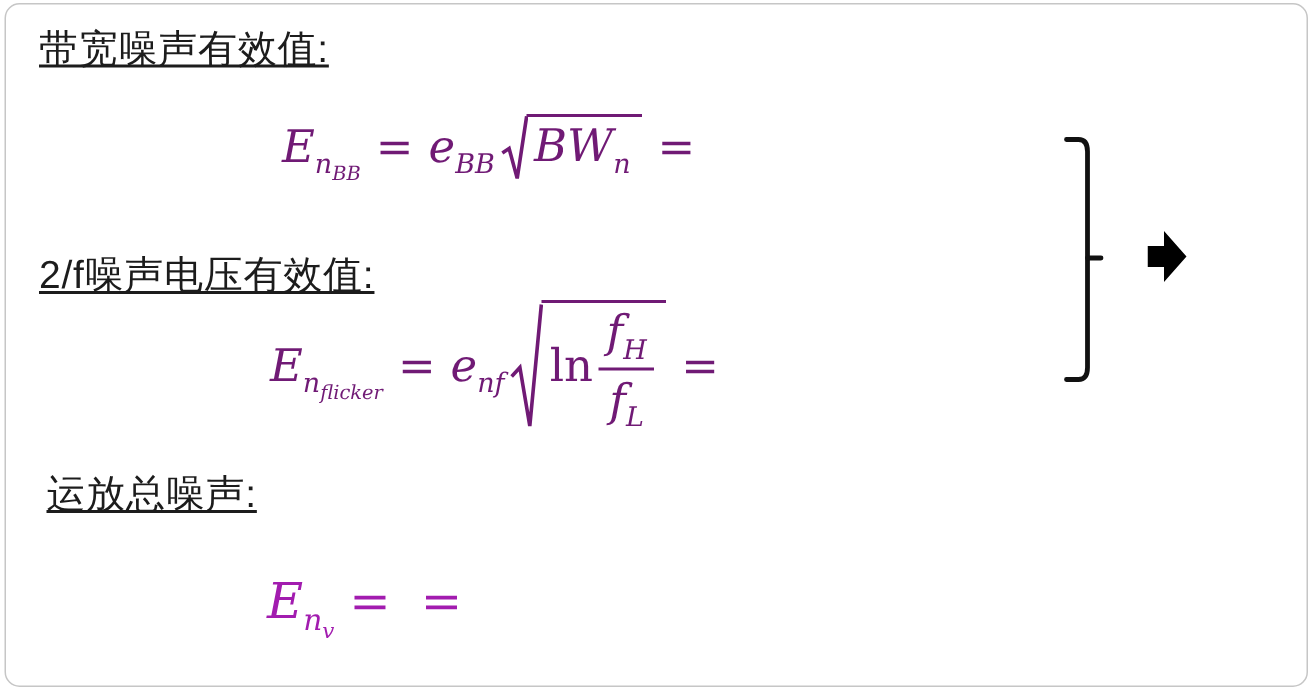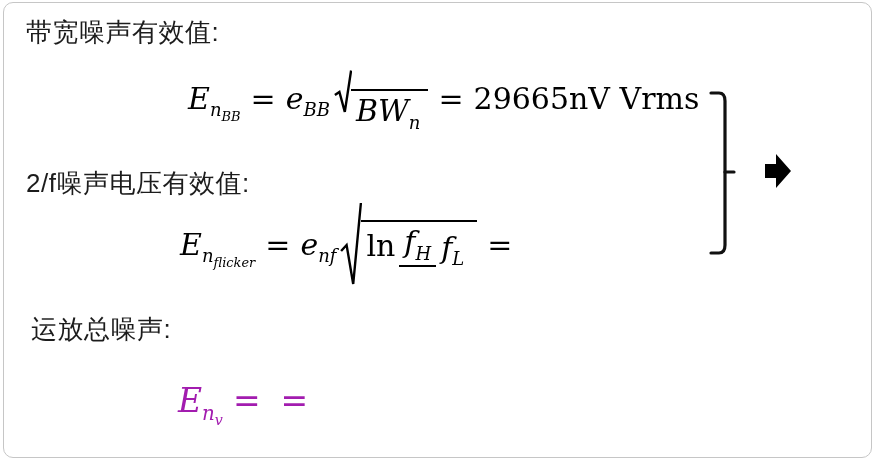--- a/index.html
+++ b/index.html
@@ -16,31 +16,32 @@
     border: 1.5px solid #c6c6c6;
     border-radius: 10px;
   }
   .label {
     position: absolute;
     color: #1c1c1c;
     font-size: 26px;
     letter-spacing: 0.5px;
     line-height: 1.2;
     white-space: nowrap;
+    text-decoration: underline;
   }
   .lbl-broadband { left: 22px; top: 14px; }
   .lbl-flicker   { left: 22px; top: 165px; }
   .lbl-total     { left: 27px; top: 311px; }
 
   .formula {
     position: absolute;
     display: flex;
     align-items: center;
     font-family: "DejaVu Serif", "Liberation Serif", serif;
-    color: #000000;
+    color: #701a75;
     line-height: 1.15;
     white-space: nowrap;
   }
   .f1 { left: 184px; top: 70px;  height: 52px; font-size: 30px; }
   .f2 { left: 176px; top: 196px; height: 92px; font-size: 30px; align-items: center; }
   .f3 { left: 174px; top: 354px; height: 88px; font-size: 33px; color: #a21caf; }
 
   .atom { display: inline-block; }
   .mvar { font-style: italic; }
   .mtext { font-style: normal; }
@@ -78,27 +79,26 @@
     stroke: currentColor;
     stroke-width: 2.4;
     vector-effect: non-scaling-stroke;
     stroke-linejoin: miter;
   }
   .sqrt-body {
     display: inline-flex;
     align-items: center;
     border-top: 2.6px solid currentColor;
     padding: 3px 8px 0 5px;
-    margin-top: 20px;
   }
   .f3 .sqrt-body { padding: 12px 10px 14px 6px; }
 
   .frac {
     display: inline-flex;
-    flex-direction: row;
+    flex-direction: column;
     align-items: center;
     margin-left: 4px;
   }
   .fnum { display: block; padding: 0 5px 5px 5px; border-bottom: 2.6px solid currentColor; }
   .fden { display: block; padding: 4px 5px 0 5px; }
 
   .brace-wrap { position: absolute; left: 704px; top: 88px; }
   .brace-wrap path {
     fill: none;
     stroke: #111111;
@@ -122,21 +122,20 @@
     <span class="atom"><span class="mvar">e</span><span class="msub">BB</span></span>
     <span class="sqrt">
       <svg class="rad" width="18" height="46" viewBox="0 0 20 60" preserveAspectRatio="none" aria-hidden="true">
           <path d="M1 34 L6 30 L12 56 L19 2"></path>
         </svg>
       <span class="sqrt-body">
           <span class="atom"><span class="mvar">BW</span><span class="msub">n</span></span>
         </span>
     </span>
     <span class="mop">=</span>
-    <span class="mtext">29665nV Vrms</span>
   </div>
 
   <div class="label lbl-flicker">2/f噪声电压有效值:</div>
 
   <div class="formula f2">
     <span class="atom"><span class="mvar">E</span><span class="msub"><span>n</span><span class="msubsub">flicker</span></span></span>
     <span class="mop">=</span>
     <span class="atom"><span class="mvar">e</span><span class="msub">nf</span></span>
     <span class="sqrt">
       <svg class="rad" width="22" height="90" viewBox="0 0 20 60" preserveAspectRatio="none" aria-hidden="true">

